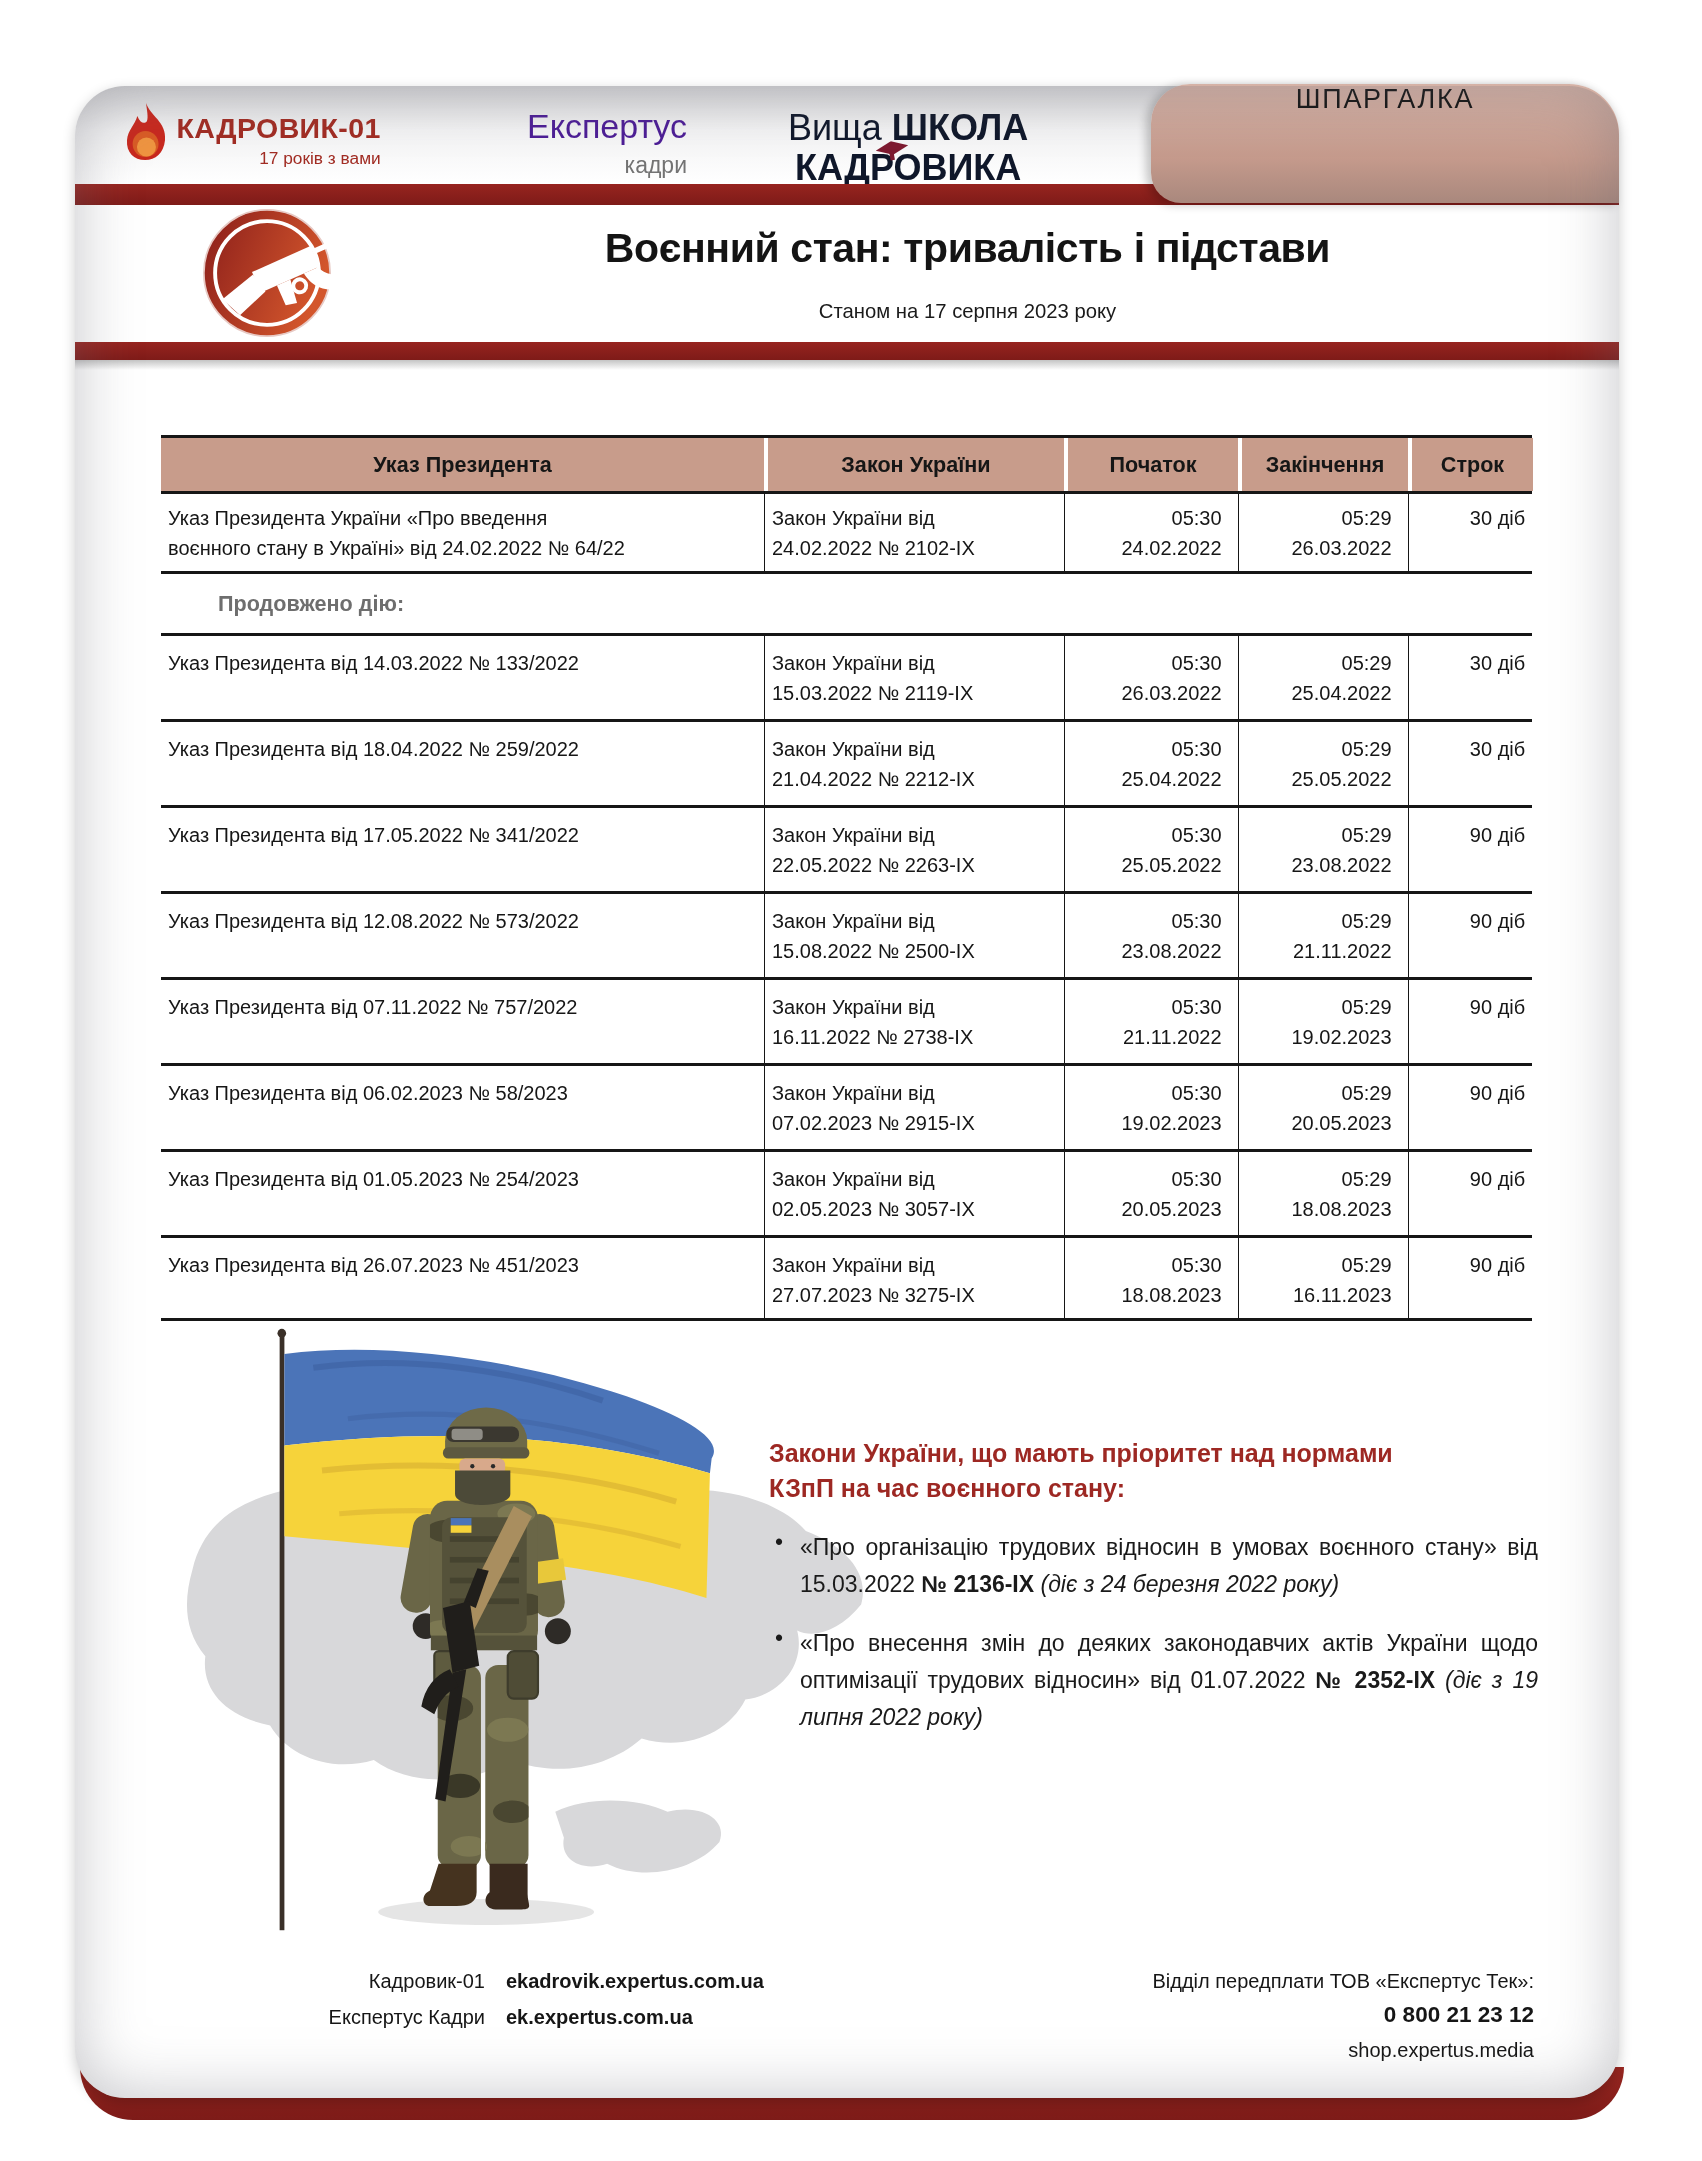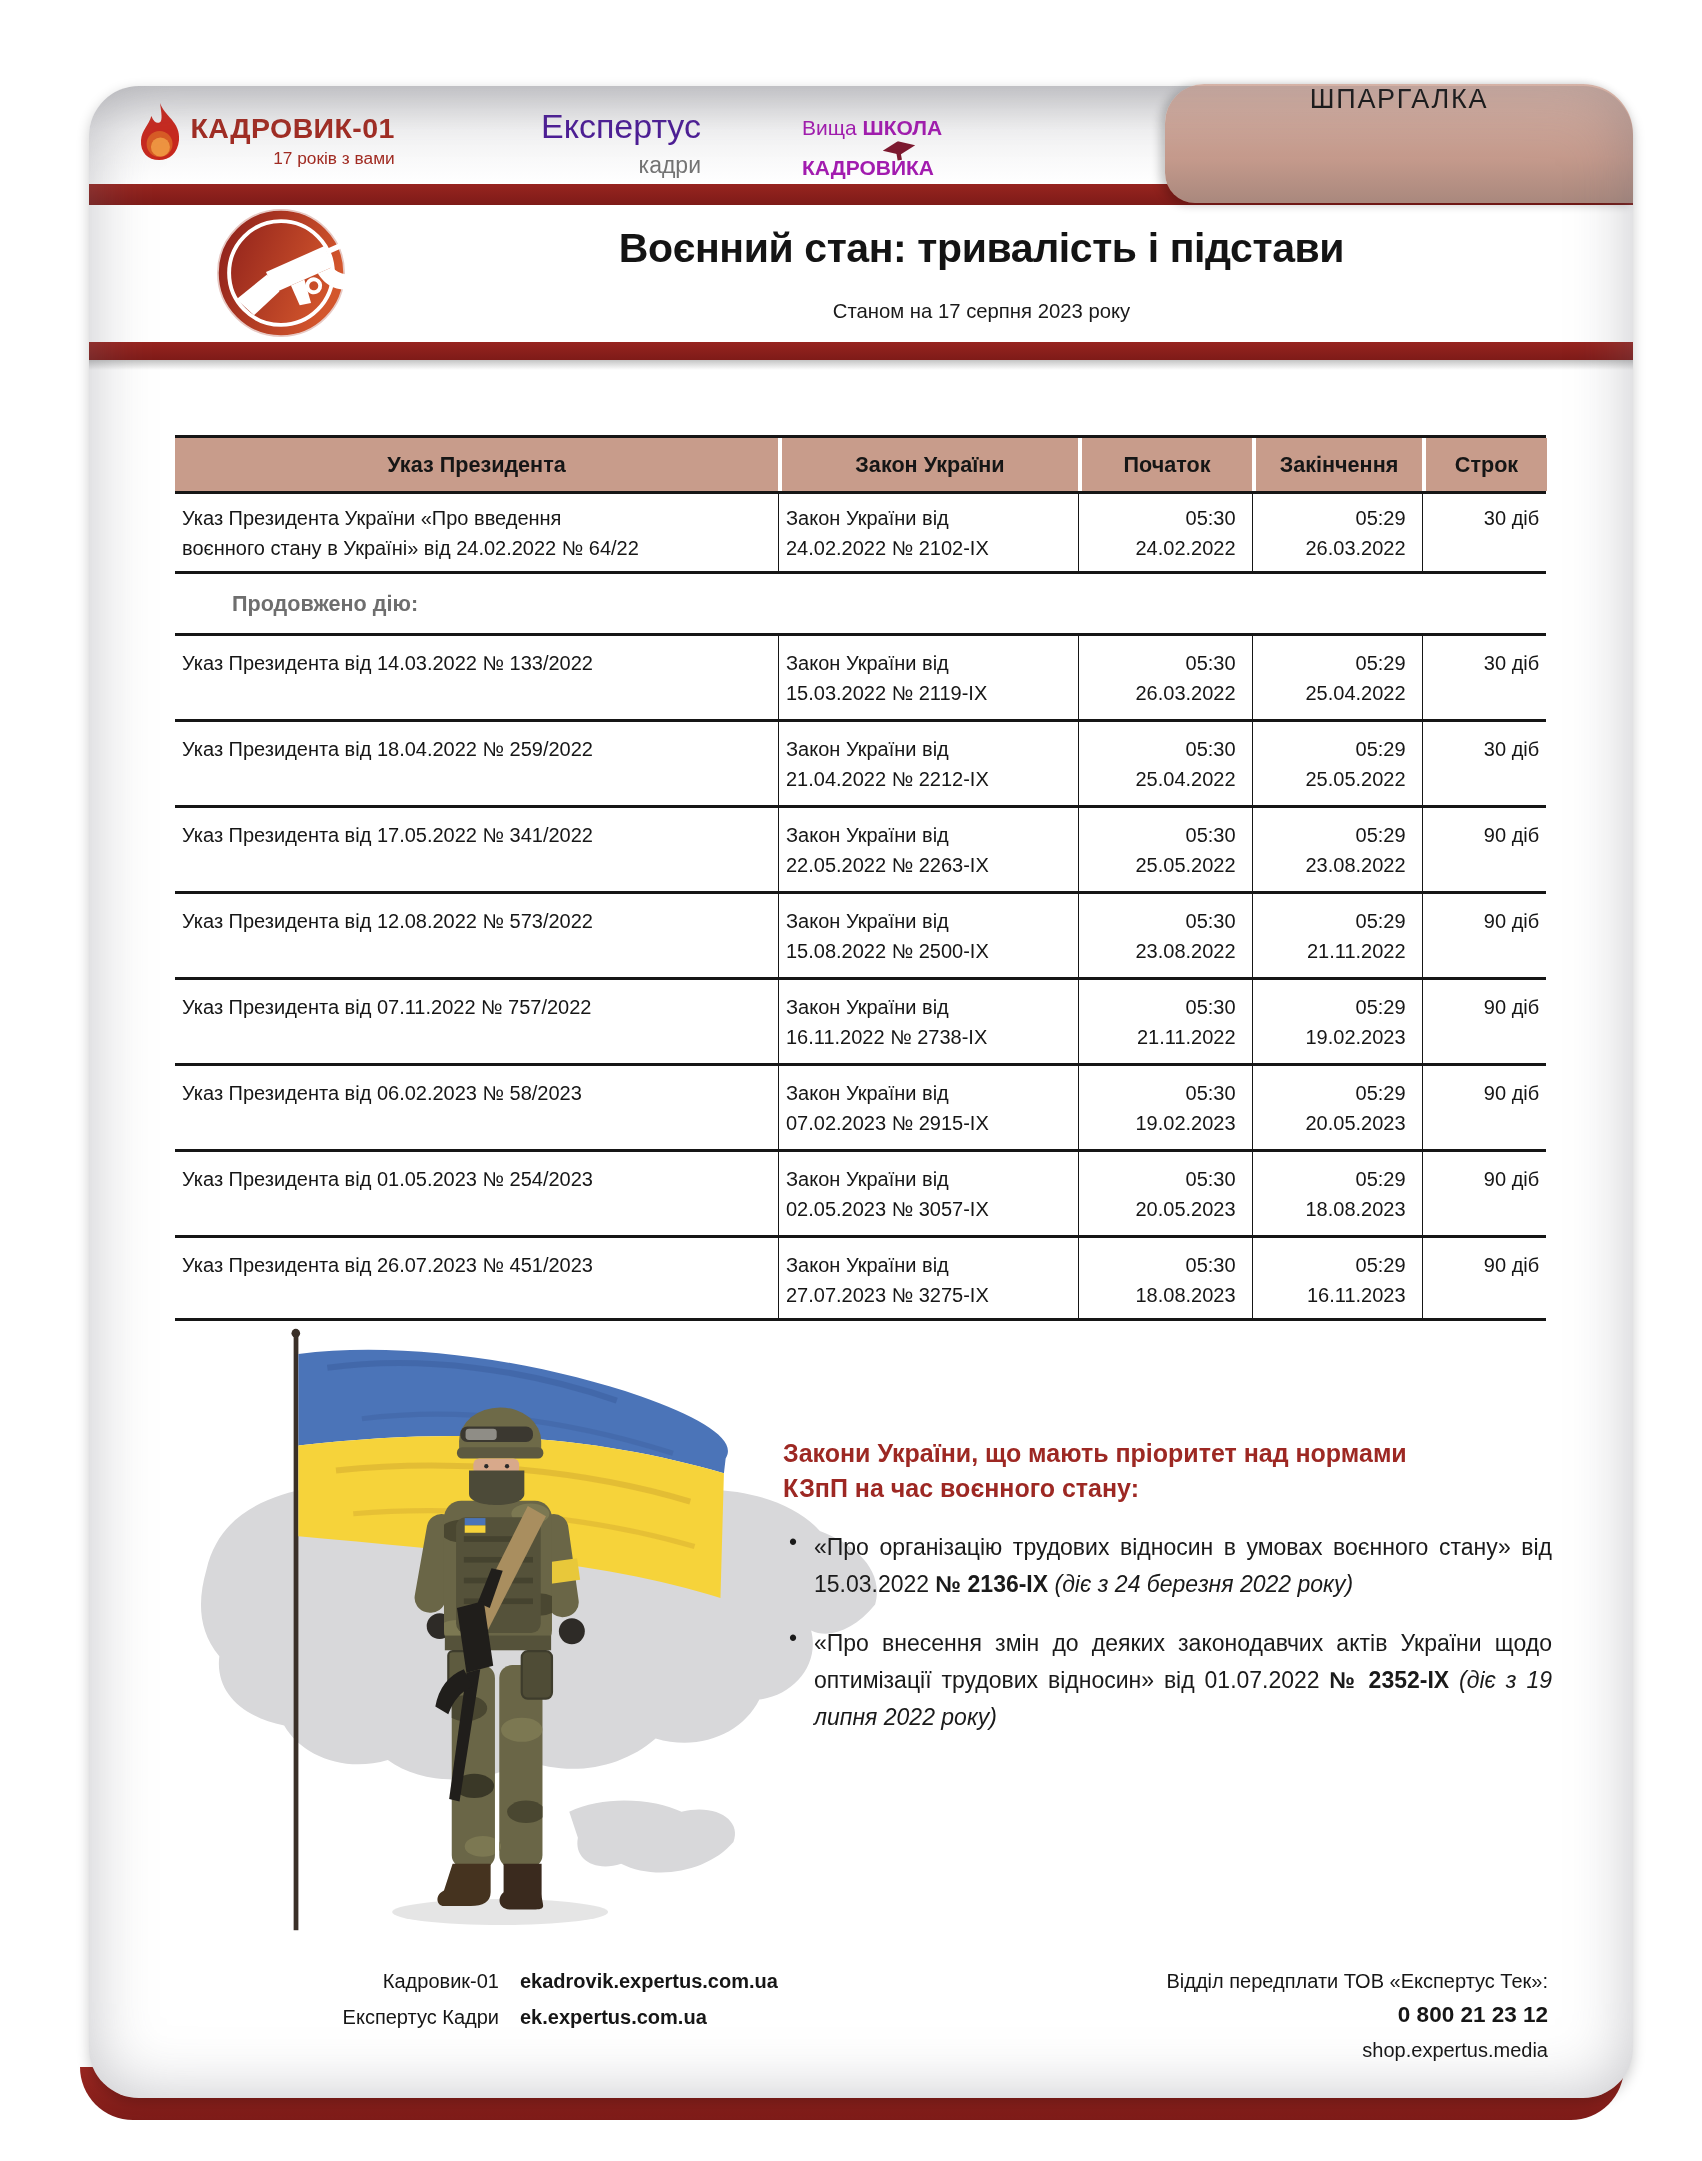--- a/index.html
+++ b/index.html
@@ -2,37 +2,37 @@
 <html style="font-size:7px"><head>
 <meta charset="utf-8">
 <style>
   html,body{margin:0;padding:0;background:#ffffff;}
   .page{position:relative;width:1702px;height:2170px;background:#fff;overflow:hidden;
         font-family:"Liberation Sans", sans-serif;color:#161616;}
   
   .bottom-bar{position:absolute;left:80px;top:2067px;width:1544px;height:53px;
         background:linear-gradient(180deg,#9a2721,#7d1b18);border-radius:0 0 58px 58px;}
   
-  .card{position:absolute;left:89px;top:86px;width:1544px;height:2012px;background:#ffffff;
+  .card{position:absolute;left:75px;top:86px;width:1544px;height:2012px;background:#ffffff;
         border-radius:50px;box-shadow:0 4.3px 13px rgba(0,0,0,0.20);}
   .card::before{content:"";position:absolute;inset:0;border-radius:inherit;
         box-shadow:inset 0 0 65px rgba(108,108,118,0.40);z-index:6;pointer-events:none;}
   .mast-band{position:absolute;left:0;top:0;width:100%;height:98px;
         background:linear-gradient(180deg,#d6d6d8 0%,#f2f2f3 45%,#ffffff 100%);
         border-radius:50px 50px 0 0;}
   
   .brand-kadrovik{position:absolute;left:50px;top:14.7px;display:flex;align-items:flex-start;}
   .flame{width:42px;height:57px;margin-top:2.6px;}
   .bk-text{margin-left:9.5px;margin-top:11.2px;}
   .bk-name{font-size:28.5px;font-weight:bold;color:#a12c23;letter-spacing:0.4px;white-space:nowrap;}
   .bk-tag{font-size:17.3px;color:#a12c23;text-align:right;margin-top:3px;}
   .brand-expertus{position:absolute;left:415px;top:21px;width:197px;text-align:right;}
   .ex-name{font-size:34px;color:#4c1d95;}
   .ex-sub{font-size:23px;color:#737373;margin-top:6px;}
-  .brand-school{position:absolute;left:713px;top:21.6px;font-size:21px;color:#a21caf;line-height:40px;white-space:nowrap;}
+  .brand-school{position:absolute;left:713px;top:21.6px;font-size:36px;color:#0f172a;line-height:40px;white-space:nowrap;text-align:center;}
   .brand-school .bold{font-weight:bold;}
   .school-word{position:relative;display:inline-block;font-weight:bold;}
   .cap-icon{position:absolute;left:81px;top:-7px;width:33px;height:20px;transform:rotate(-10deg);}
   
   .tab{position:absolute;right:0;top:-1.7px;width:468px;height:119px;z-index:4;
        background:linear-gradient(180deg,#d5b2a6 0%,#c59a8c 62%,#a9887d 100%);
        border-radius:39px 50px 0 30px;box-shadow:-4.3px 1.7px 9.5px rgba(0,0,0,0.22);
        display:flex;align-items:flex-start;justify-content:center;}
   .tab-label{font-size:27px;color:#121212;letter-spacing:1.7px;}
   

